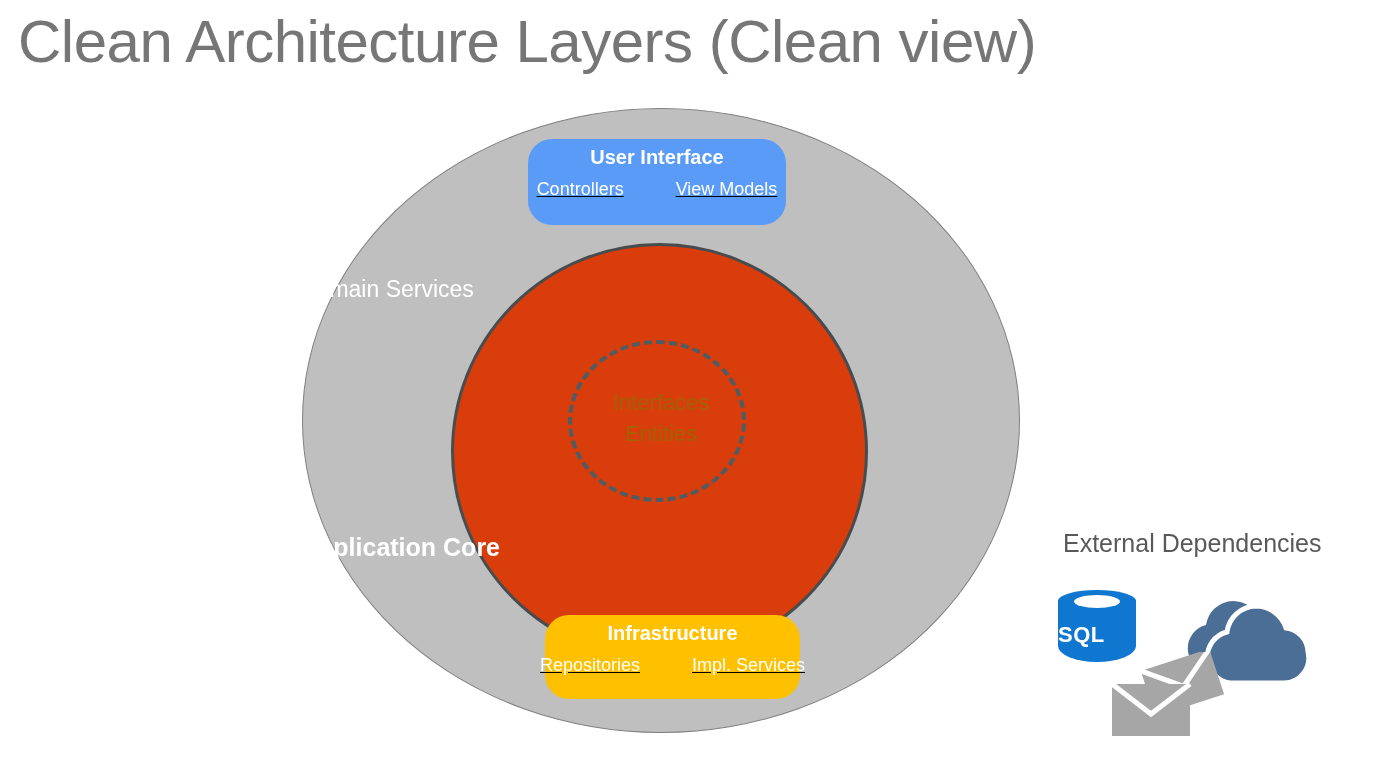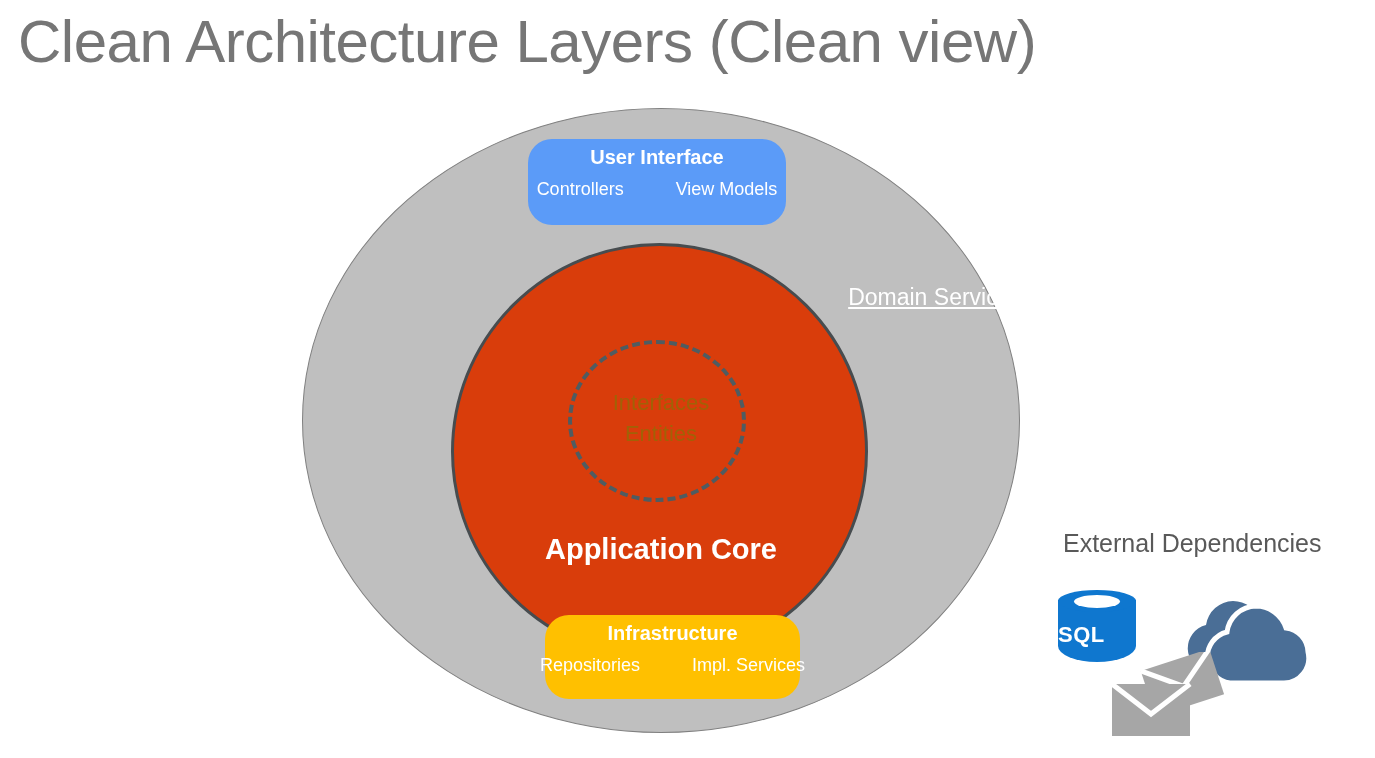--- a/index.html
+++ b/index.html
@@ -71,49 +71,47 @@
     height: 162px;
     border-radius: 50%;
     border: 4px dashed #4f5c61;
     box-sizing: border-box;
   }
 
   
   .core-label-services {
     position: absolute;
     left: 0;
-    top: 178px;
+    top: 170px;
     width: 722px;
-    text-align: right;
+    text-align: left;
     color: #ffffff;
     font-size: 23px;
     font-weight: 400;
-    text-decoration: underline;
   }
 
   .inner-stack {
     position: absolute;
     left: 0;
     top: 281px;
     width: 722px;
     text-align: center;
     color: #a16207;
     font-size: 22px;
     font-weight: 400;
     line-height: 31px;
   }
 
   .core-label-main {
     position: absolute;
     left: 0;
     top: 427px;
     width: 722px;
-    text-align: center;
-    color: #ffffff;
-    font-size: 29px;
+    color: #ffffff;
+    font-size: 25px;
     font-weight: bold;
   }
 
   
   .layer-box {
     position: absolute;
     border-radius: 24px;
     box-sizing: border-box;
     padding-top: 4px;
   }
@@ -123,20 +121,21 @@
     font-size: 20px;
     font-weight: bold;
     line-height: 28px;
   }
   .layer-box .box-subs {
     display: flex;
     justify-content: center;
     gap: 52px;
     margin-top: 8px;
     padding: 0 14px;
+    text-decoration: underline;
   }
   .layer-box .box-subs span {
     color: #ffffff;
     font-size: 18px;
     font-weight: 400;
     white-space: nowrap;
   }
 
   .layer-ui {
     left: 228px;

